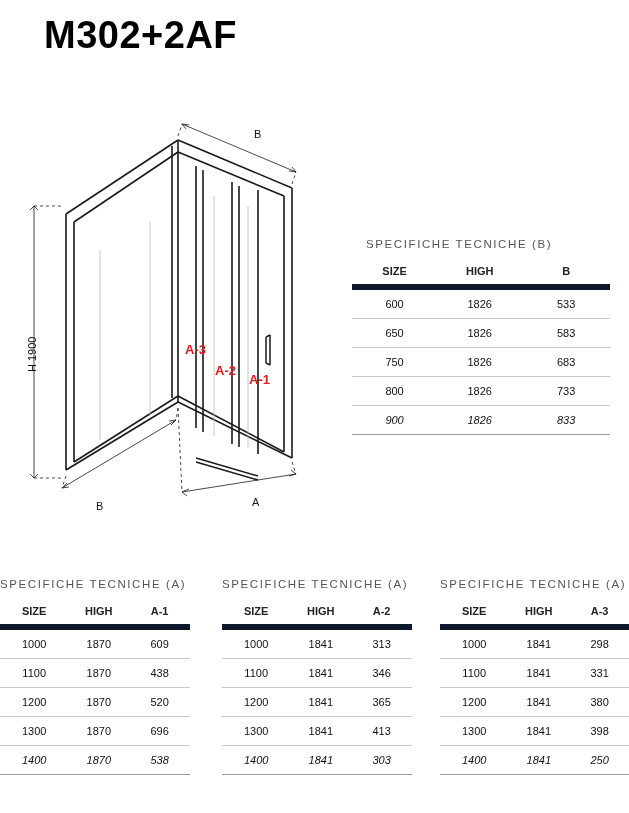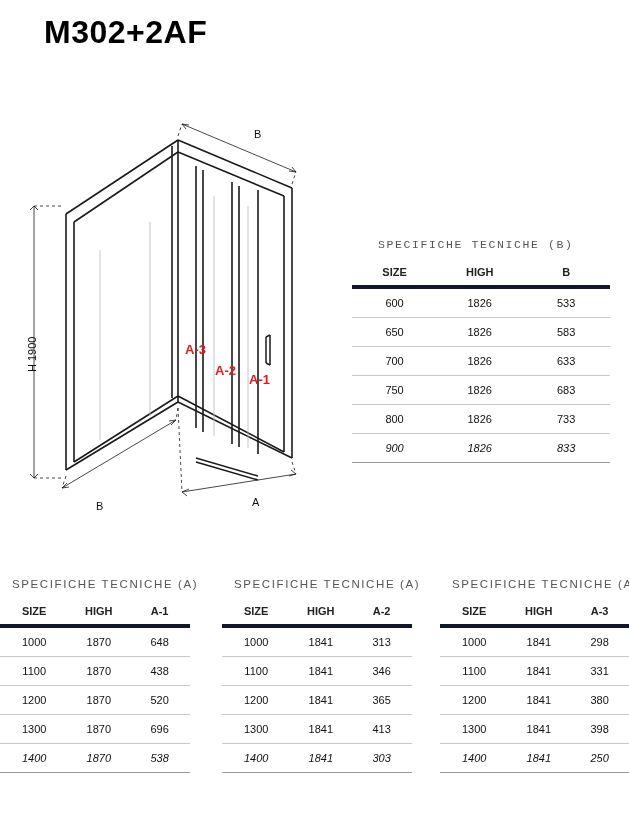--- a/index.html
+++ b/index.html
@@ -9,21 +9,21 @@
     background: #ffffff;
     font-family: "Liberation Sans", sans-serif;
     color: #1a1a1a;
     position: relative;
     overflow: hidden;
   }
   .title {
     position: absolute;
     left: 44px;
     top: 14px;
-    font-size: 32px;
+    font-size: 38px;
     font-weight: bold;
     letter-spacing: 0.5px;
     color: #000;
   }
 
   
   .drawing {
     position: absolute;
     left: 0px;
     top: 110px;
@@ -65,49 +65,49 @@
   table.spec {
     border-collapse: collapse;
     font-family: "Liberation Sans", sans-serif;
   }
   table.spec th {
     font-size: 11px;
     font-weight: bold;
     color: #222;
     padding: 6px 0 7px 0;
     text-align: center;
-    border-bottom: 4px solid #0f172a;
+    border-bottom: 6px solid #0f172a;
   }
   table.spec td {
     font-size: 11px;
     color: #111;
     padding: 8px 0 8px 0;
     text-align: center;
     border-bottom: 1px solid #c9c9c9;
   }
   table.spec tr:last-child td { border-bottom: 1px solid #9b9b9b; font-style: italic; }
 
   
   .tbl-b {
     position: absolute;
     left: 352px;
     top: 238px;
     width: 258px;
   }
-  .tbl-b .spec-title { margin-left: 26px; font-family: Liberation Mono, monospace; }
+  .tbl-b .spec-title { margin-left: 14px; }
   .tbl-b table { width: 258px; margin-top: 9px; }
   .tbl-b table th:nth-child(1), .tbl-b table td:nth-child(1) { width: 33%; }
   .tbl-b table th:nth-child(2), .tbl-b table td:nth-child(2) { width: 33%; }
 
   
   .tbl-a { position: absolute; top: 578px; width: 200px; }
   .tbl-a.a1 { left: 0px; }
   .tbl-a.a2 { left: 222px; }
   .tbl-a.a3 { left: 440px; }
-  .tbl-a .spec-title { margin-left: 12px; }
+  .tbl-a .spec-title { margin-left: 0; }
   .tbl-a table { width: 190px; margin-top: 9px; }
   .tbl-a table th:nth-child(1), .tbl-a table td:nth-child(1) { width: 36%; }
   .tbl-a table th:nth-child(2), .tbl-a table td:nth-child(2) { width: 32%; }
 </style>
 </head>
 <body>
 
 <div class="title">M302+2AF</div>
 
 <div class="drawing">
@@ -225,25 +225,20 @@
         <td>600</td>
         <td>1826</td>
         <td>533</td>
       </tr>
       <tr>
         <td>650</td>
         <td>1826</td>
         <td>583</td>
       </tr>
       <tr>
-        <td>700</td>
-        <td>1826</td>
-        <td>633</td>
-      </tr>
-      <tr>
         <td>750</td>
         <td>1826</td>
         <td>683</td>
       </tr>
       <tr>
         <td>800</td>
         <td>1826</td>
         <td>733</td>
       </tr>
       <tr>
@@ -262,21 +257,21 @@
       <tr>
         <th>SIZE</th>
         <th>HIGH</th>
         <th>A-1</th>
       </tr>
     </thead>
     <tbody>
       <tr>
         <td>1000</td>
         <td>1870</td>
-        <td>648</td>
+        <td>609</td>
       </tr>
       <tr>
         <td>1100</td>
         <td>1870</td>
         <td>438</td>
       </tr>
       <tr>
         <td>1200</td>
         <td>1870</td>
         <td>520</td>

